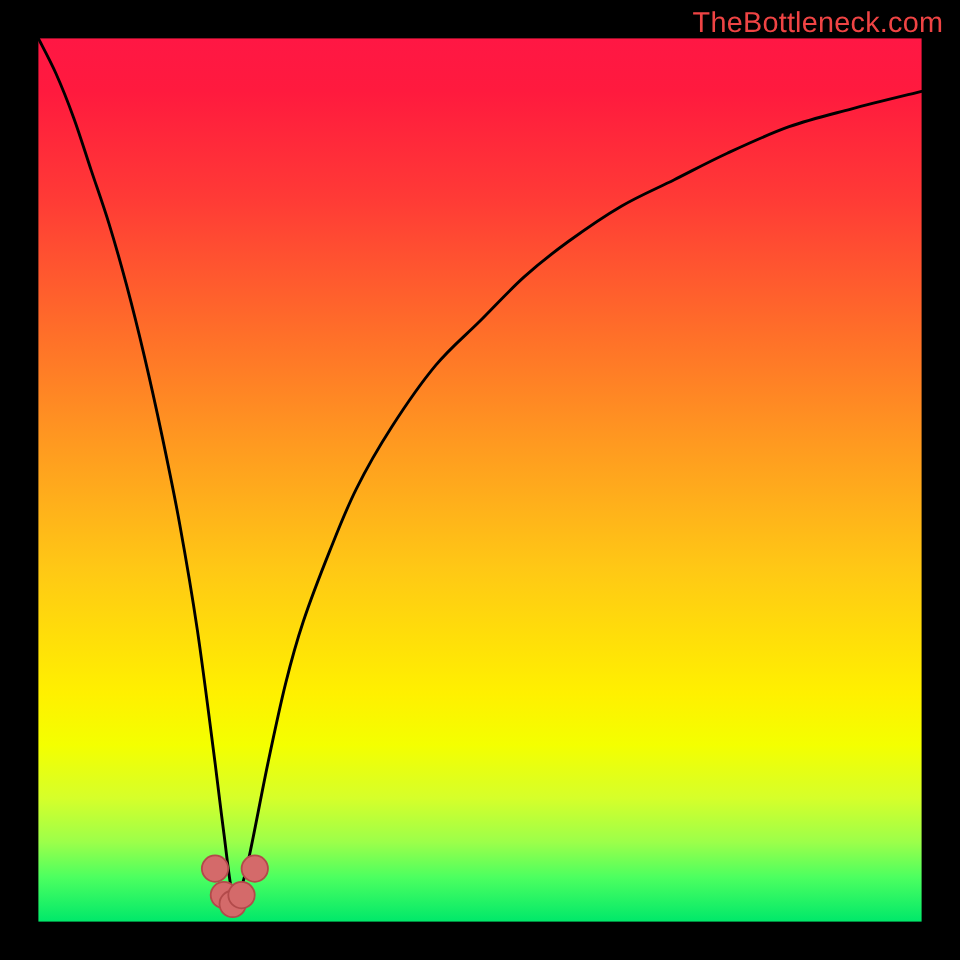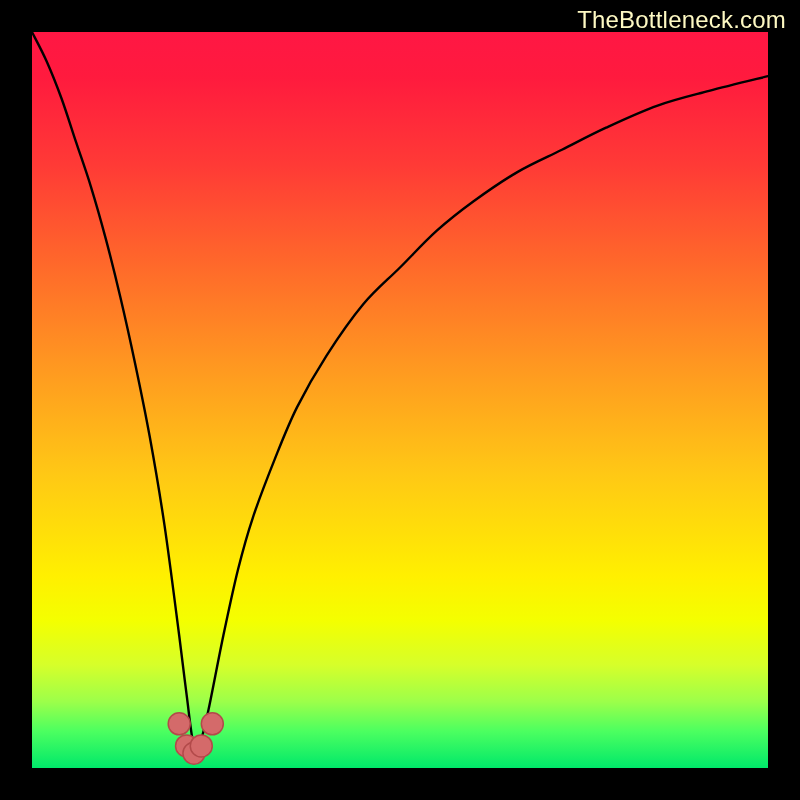--- a/index.html
+++ b/index.html
@@ -38,21 +38,21 @@
       #d6ff2a 86%,
       #9cff4a 91%,
       #4cff60 95%,
       #00e86a 100%
     );
   }
   .watermark {
     position: absolute;
     top: 6px;
     right: 14px;
-    color: #fef9c3;
+    color: #ef4444;
     font-size: 24px;
     letter-spacing: 0.2px;
     font-weight: 400;
     white-space: nowrap;
   }
   svg.curves {
     position: absolute;
     left: 0;
     top: 0;
     width: 736px;

